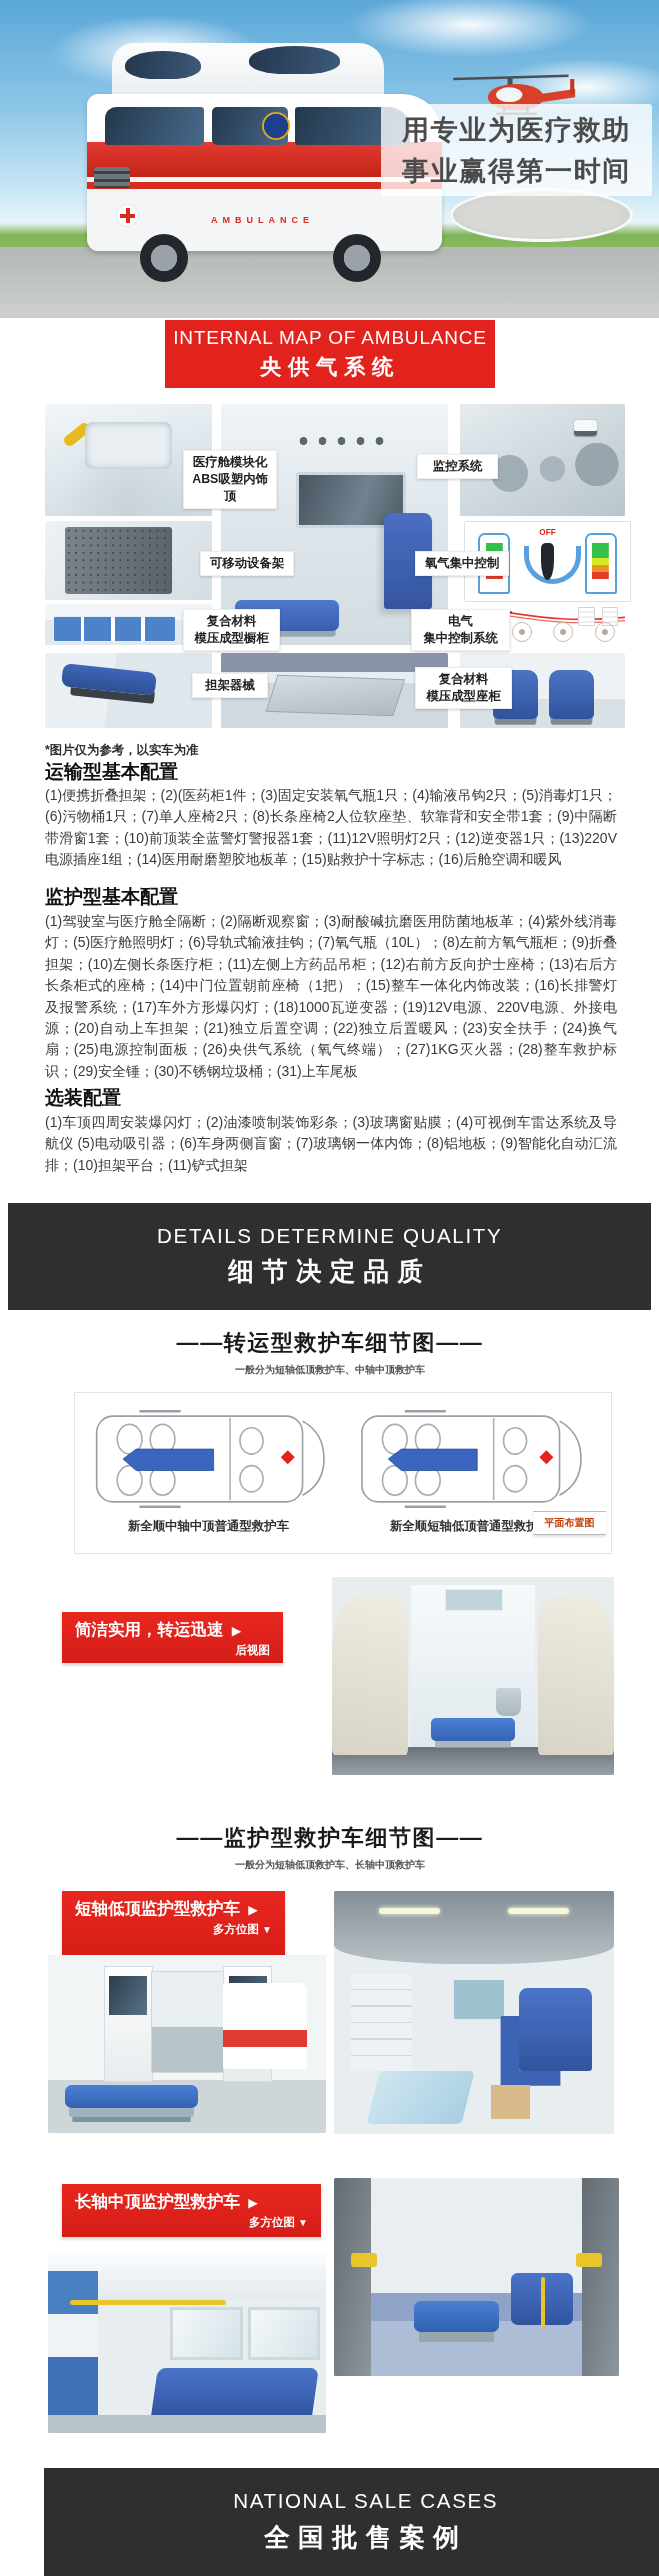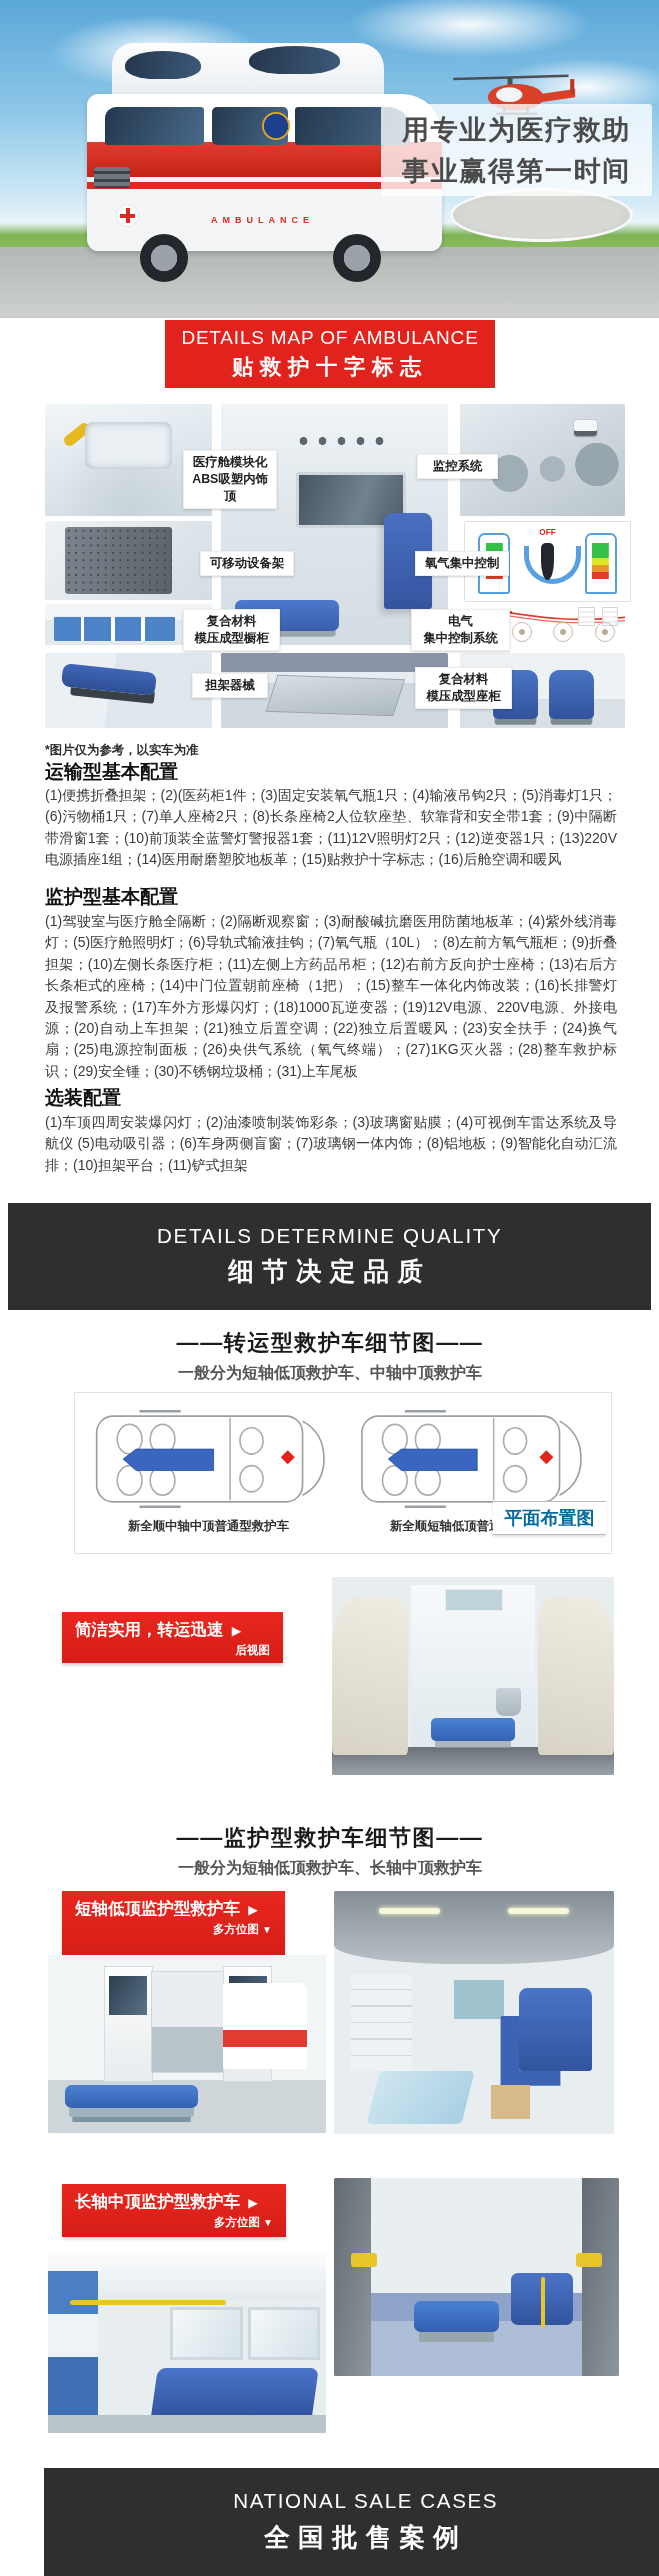--- a/index.html
+++ b/index.html
@@ -83,28 +83,28 @@
   .ph-b3{background:linear-gradient(#eef2f5 0 62%,#d9e1e7 62% 100%);}
   .ph-b3 .seat{position:absolute;bottom:12%;width:27%;height:66%;background:linear-gradient(#4a74c4,#31539c);border-radius:10px 10px 5px 5px;box-shadow:0 7.4px 0 -1.6px #7e8a92;}
   .disclaimer{left:45px;top:742px;font-size:12.4px;font-weight:bold;color:#2f2f2f;}
 
   
   .spec-h{position:absolute;left:45px;font-size:19px;font-weight:bold;color:#111;}
   .spec-p{position:absolute;left:45px;width:572px;font-size:14px;line-height:21.4px;color:#3b3b3b;text-align:justify;}
 
   
   .sec-title{position:absolute;left:0;width:660px;text-align:center;font-size:22px;font-weight:bold;color:#1a1a1a;letter-spacing:1.6px;}
-  .sec-sub{position:absolute;left:0;width:660px;text-align:center;font-size:16px;font-weight:bold;color:#555;}
+  .sec-sub{position:absolute;left:0;width:660px;text-align:center;font-size:10px;font-weight:bold;color:#555;}
 
   
   .plan{left:74px;top:1392px;width:536px;height:160px;background:#fff;border:0.8px solid #e2e2e2;}
   .plan svg{position:absolute;top:10px;}
   .plan-cap{position:absolute;top:125px;font-size:12.4px;font-weight:bold;color:#333;width:247px;text-align:center;}
   .plan-corner{position:absolute;right:5px;bottom:18px;border-top:0.8px solid #bbb;border-bottom:0.8px solid #bbb;
-               padding:4.1px 11.5px;font-size:18px;font-weight:bold;color:#0369a1;background:#fff;box-shadow:0 1.6px 2.5px rgba(0,0,0,.12);}
+               padding:4.1px 11.5px;font-size:10px;font-weight:bold;color:#c2410c;background:#fff;box-shadow:0 1.6px 2.5px rgba(0,0,0,.12);}
 
   
   .ribbon{background:linear-gradient(#e8271f,#d51d17);color:#fff;box-shadow:0 1.6px 3.3px rgba(0,0,0,.2);}
   .ribbon .l1{display:flex;align-items:center;gap:8.2px;padding:7.4px 8.2px 0 13px;font-size:16.5px;font-weight:bold;white-space:nowrap;}
   .ribbon .l1 .arr{font-size:12.4px;}
   .ribbon .l2{padding:1.6px 13px 0 0;text-align:right;font-size:11.5px;font-weight:bold;}
   .ribbon .l2 .arr{font-size:10px;}
 
   
   .photo{position:absolute;overflow:hidden;border-radius:1.6px;background:#e8edf0;}
@@ -188,22 +188,22 @@
       <div class="amb-wheel" style="left:246px;"></div>
     </div>
 
     <div class="hero-panel">
       <div>用专业为医疗救助</div>
       <div>事业赢得第一时间</div>
     </div>
   </div>
 
   <div class="abs banner-red">
-    <div class="en">DETAILS MAP OF AMBULANCE</div>
-    <div class="zh">贴救护十字标志</div>
+    <div class="en">INTERNAL MAP OF AMBULANCE</div>
+    <div class="zh">央供气系统</div>
   </div>
 
   <div class="abs" style="left:0;top:401px;width:660px;height:333px;">
     <div class="ph ph-l1" style="left:45px;top:3.3px;width:167px;height:112px;"></div>
     <div class="ph ph-r1" style="left:460px;top:3.3px;width:165px;height:112px;">
       <div class="cam"></div>
     </div>
     <div class="ph ph-c" style="left:221px;top:3.3px;width:227px;height:241px;">
       <div class="holes"></div>
       <div class="win"></div>
@@ -357,21 +357,21 @@
         <div class="dwin"></div>
       </div>
     <div class="opening"></div>
     <div class="door" style="left:63%;">
         <div class="dwin"></div>
       </div>
     <div class="van"></div>
     <div class="bed"></div>
   </div>
 
-  <div class="abs ribbon" style="left:62px;top:2184px;width:224px;height:53px;">
+  <div class="abs ribbon" style="left:62px;top:2184px;width:259px;height:53px;">
     <div class="l1">
         <span>长轴中顶监护型救护车</span>
         <span class="arr">▶</span>
       </div>
     <div class="l2"><span>多方位图</span> <span class="arr">▼</span></div>
   </div>
   <div class="photo p3r" style="left:334px;top:2178px;width:285px;height:198px;">
     <div class="door" style="left:0;"></div>
     <div class="door" style="right:0;"></div>
     <div class="inner"></div>

